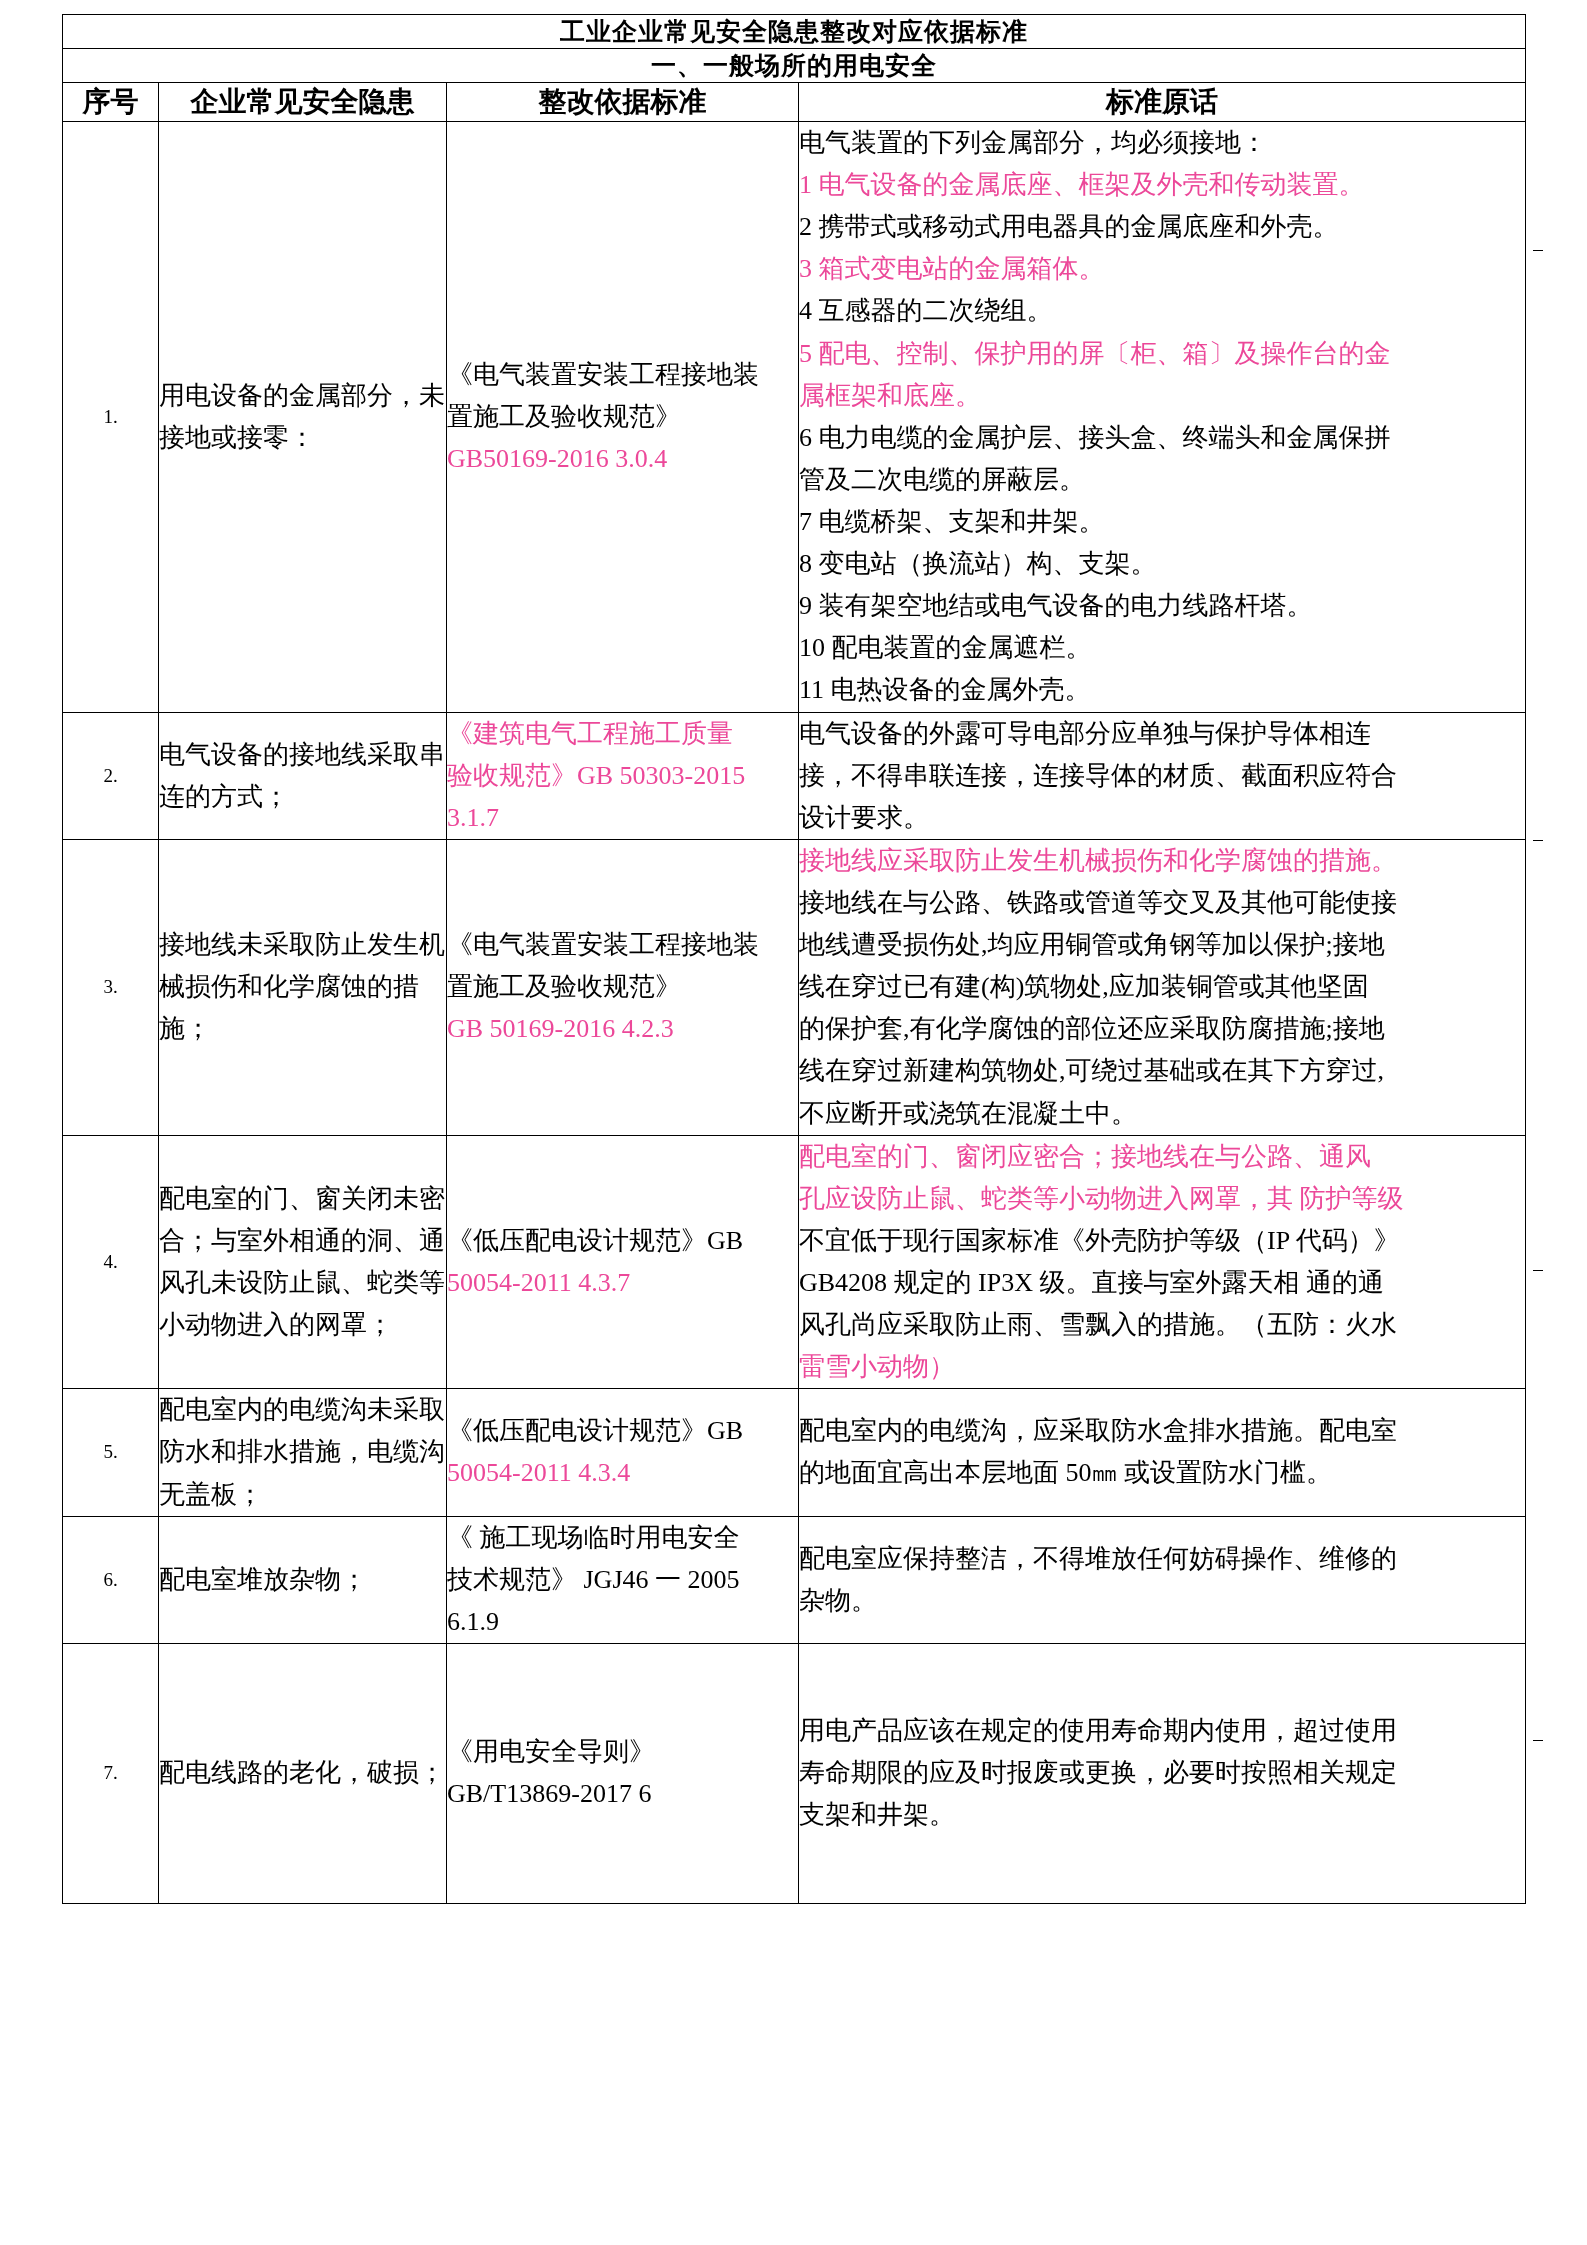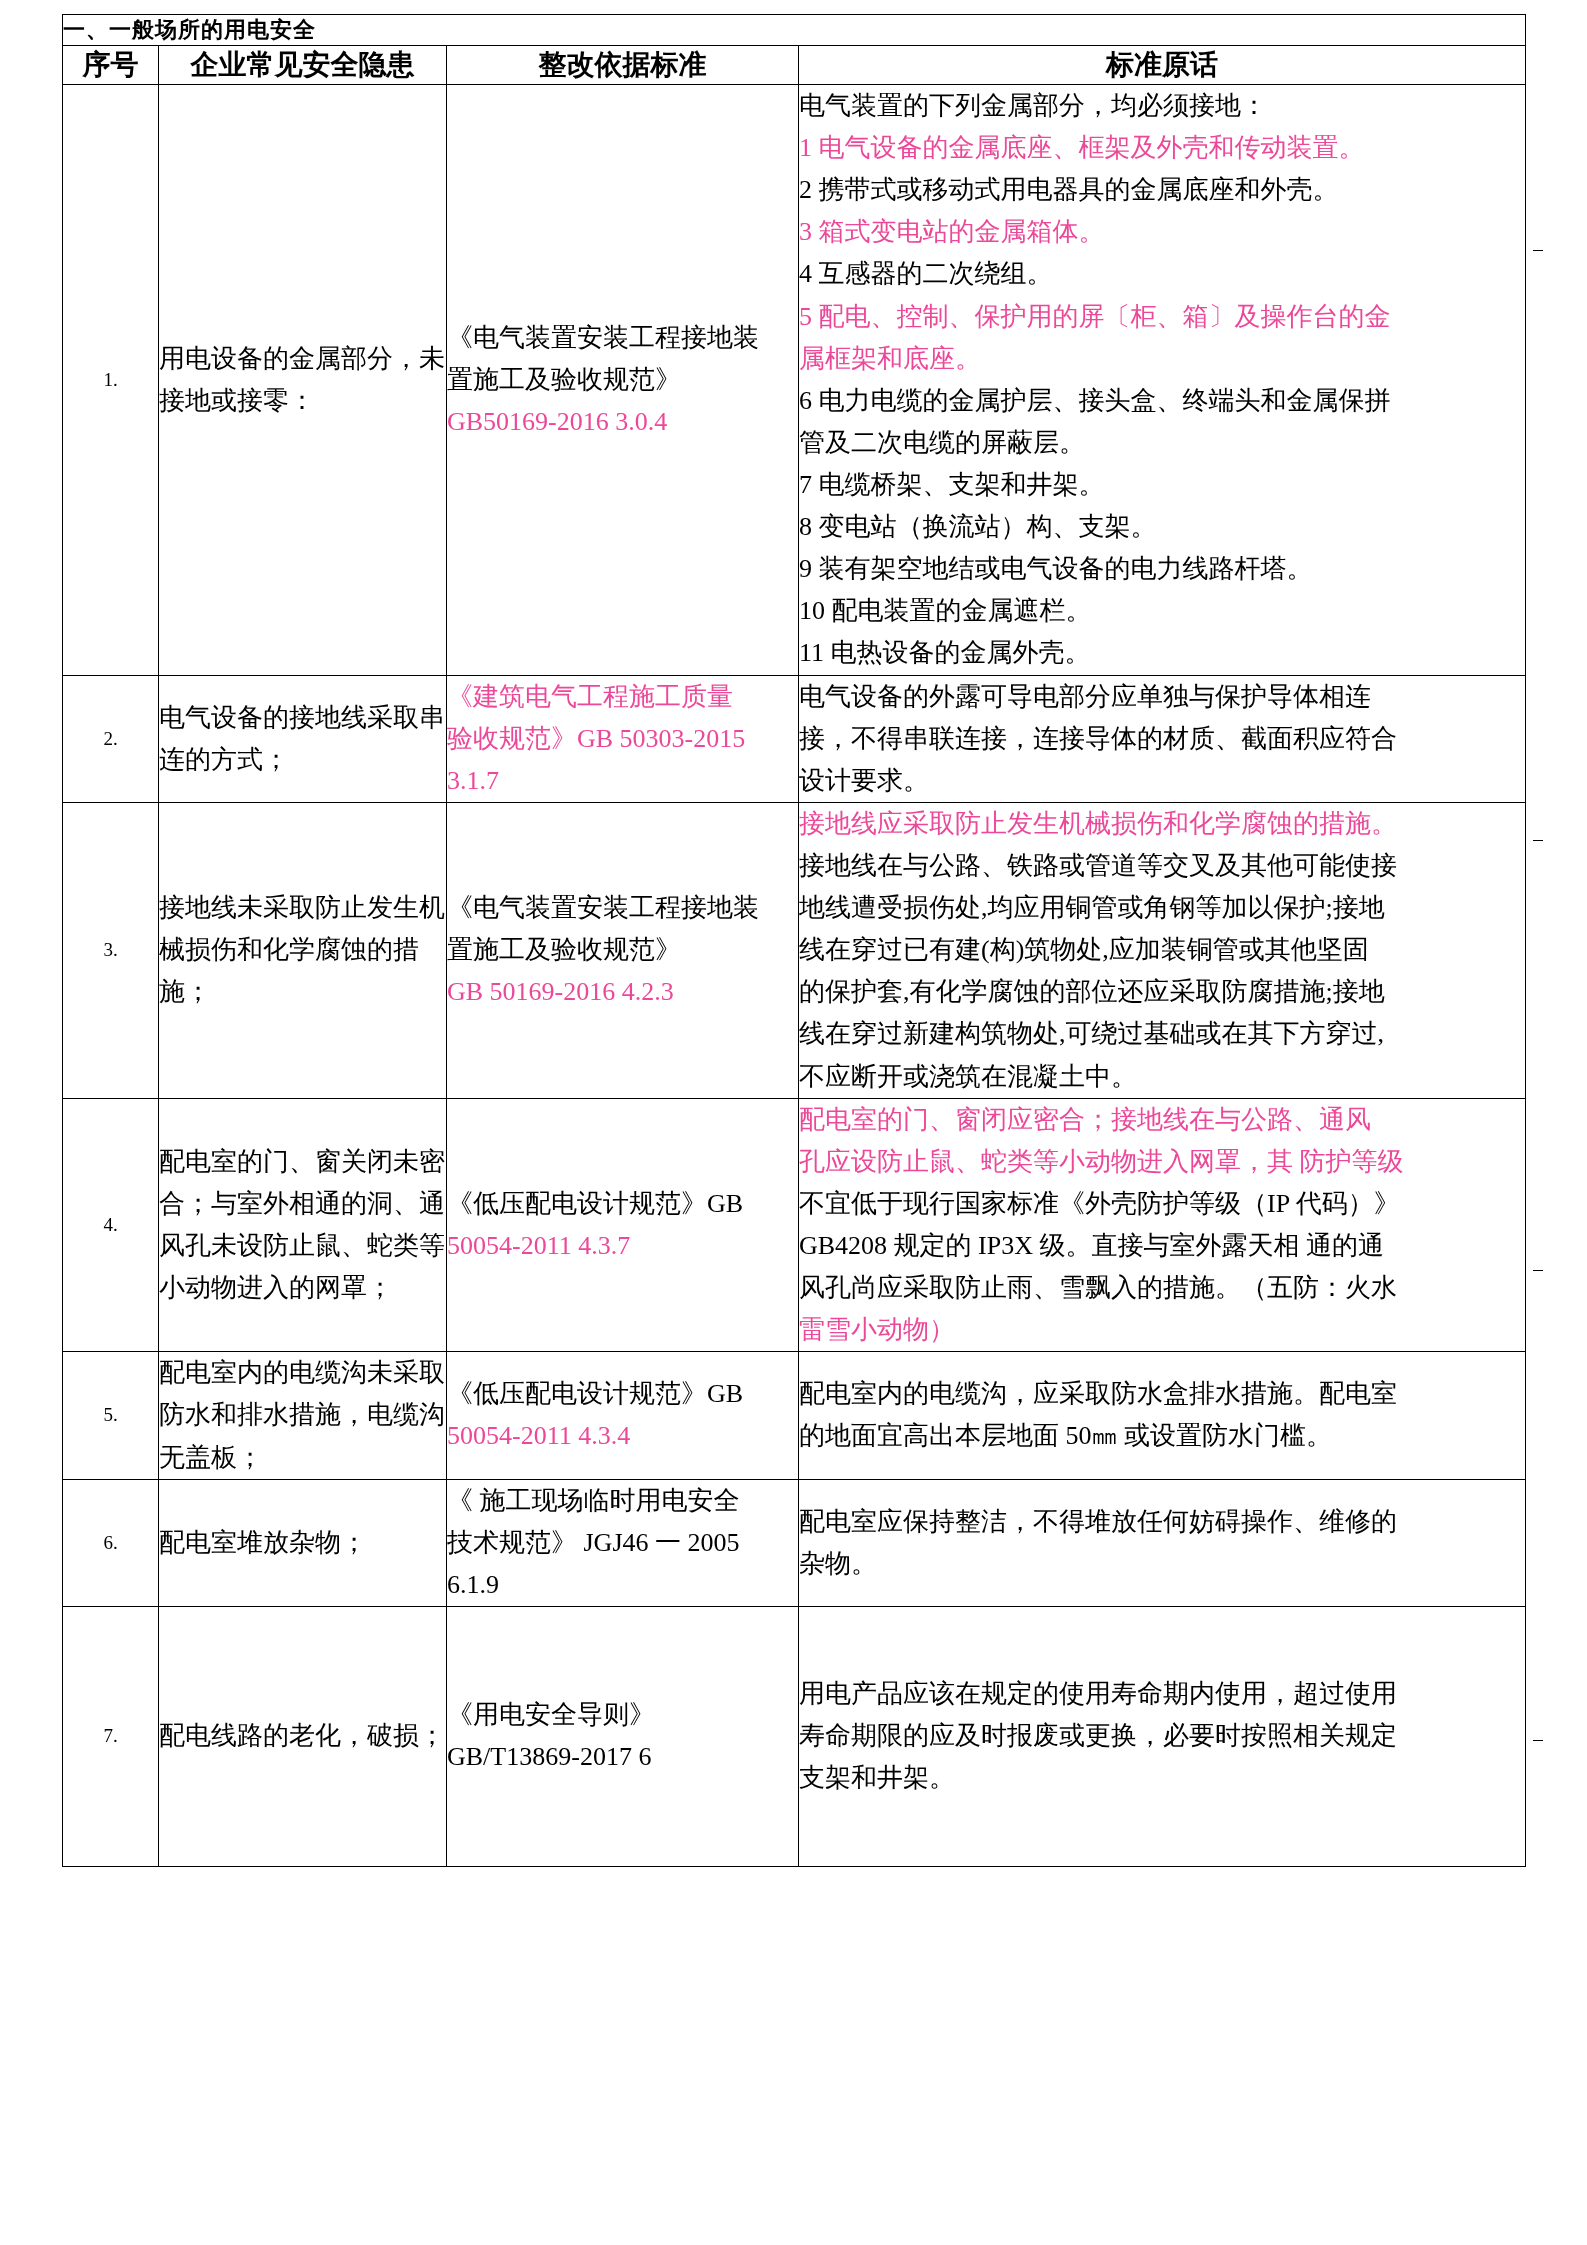--- a/index.html
+++ b/index.html
@@ -32,22 +32,22 @@
   }
   .title-cell {
     text-align: center;
     font-size: 25px;
     font-weight: bold;
     letter-spacing: 1px;
     padding: 14px 0 15px 0;
     font-family: "Liberation Sans", "DejaVu Sans", sans-serif;
   }
   .section-cell {
-    text-align: left;
-    font-size: 22px;
+    text-align: center;
+    font-size: 25px;
     font-weight: bold;
     letter-spacing: 1px;
     padding: 14px 0 15px 0;
     font-family: Liberation Serif, serif;
   }
   .th {
     text-align: center;
     font-size: 28px;
     font-weight: bold;
     padding: 11px 0 12px 0;
@@ -103,20 +103,23 @@
 
 <div class="page">
   <table class="doc">
     <colgroup>
       <col style="width:96px">
       <col style="width:288px">
       <col style="width:352px">
       <col style="width:727px">
     </colgroup>
     <tbody>
+      <tr>
+        <td class="title-cell" colspan="4">工业企业常见安全隐患整改对应依据标准</td>
+      </tr>
       <tr>
         <td class="section-cell" colspan="4">一、一般场所的用电安全</td>
       </tr>
       <tr>
         <td class="th">序号</td>
         <td class="th">企业常见安全隐患</td>
         <td class="th">整改依据标准</td>
         <td class="th">标准原话</td>
       </tr>
 

